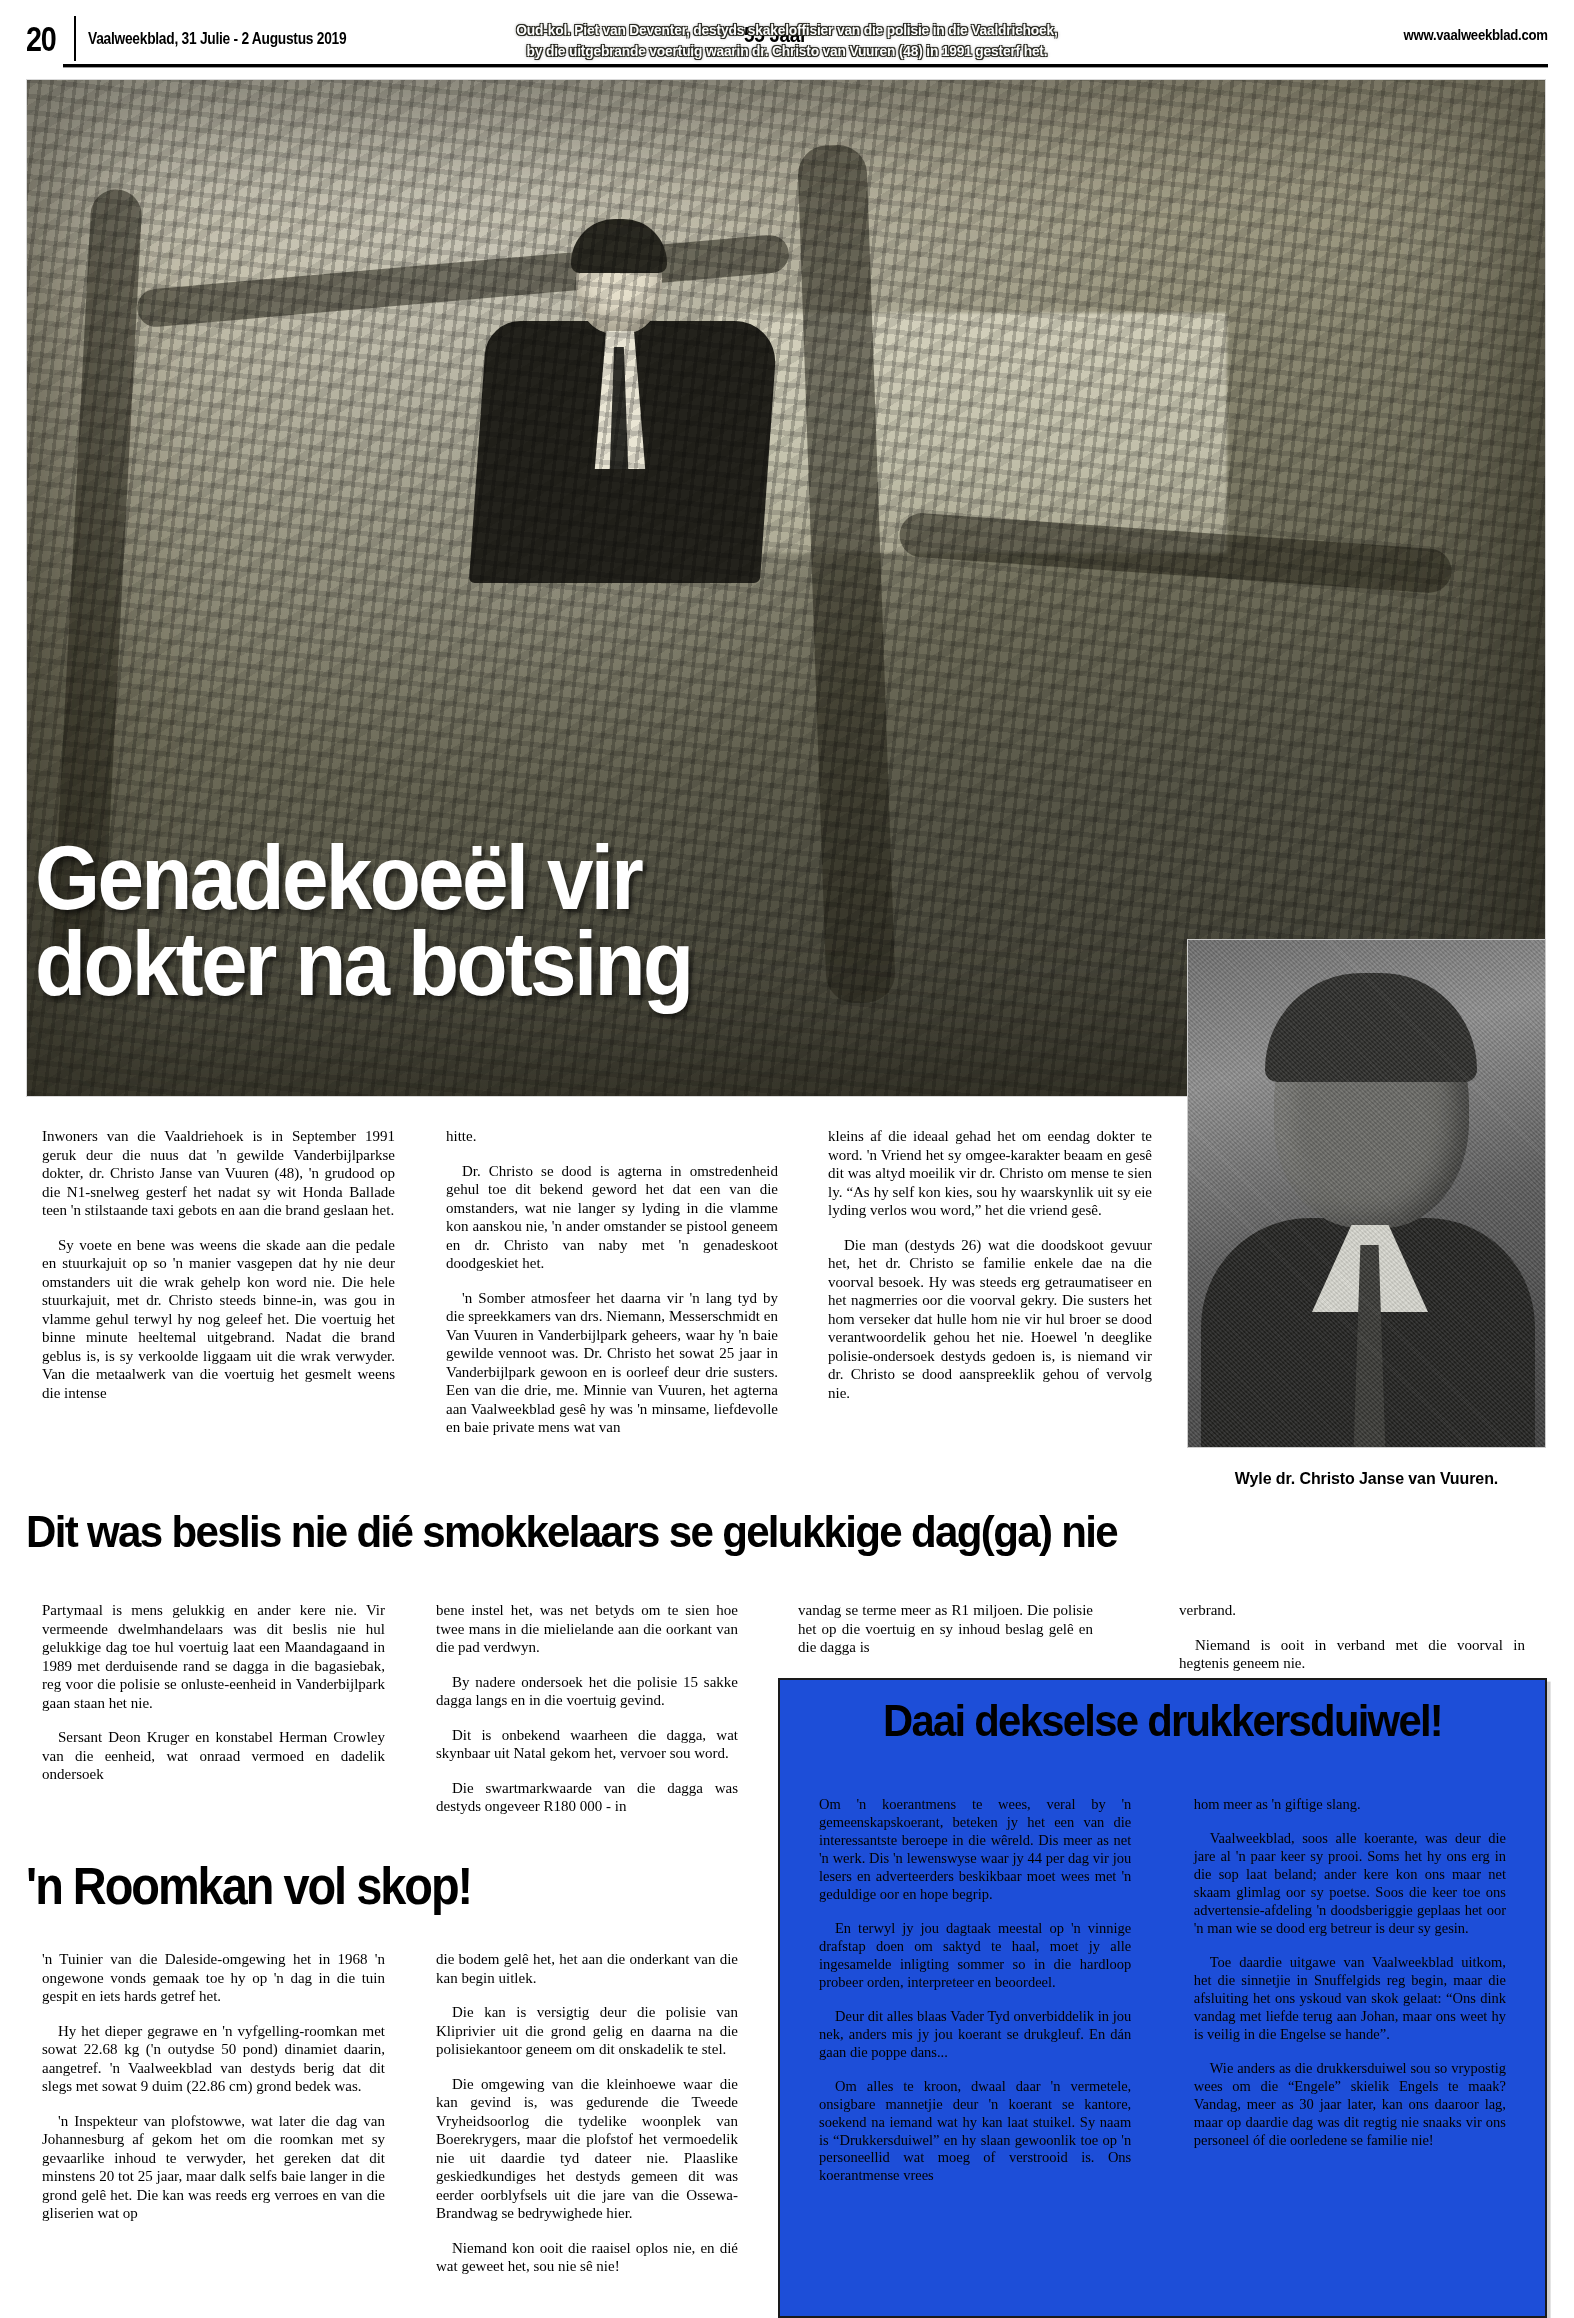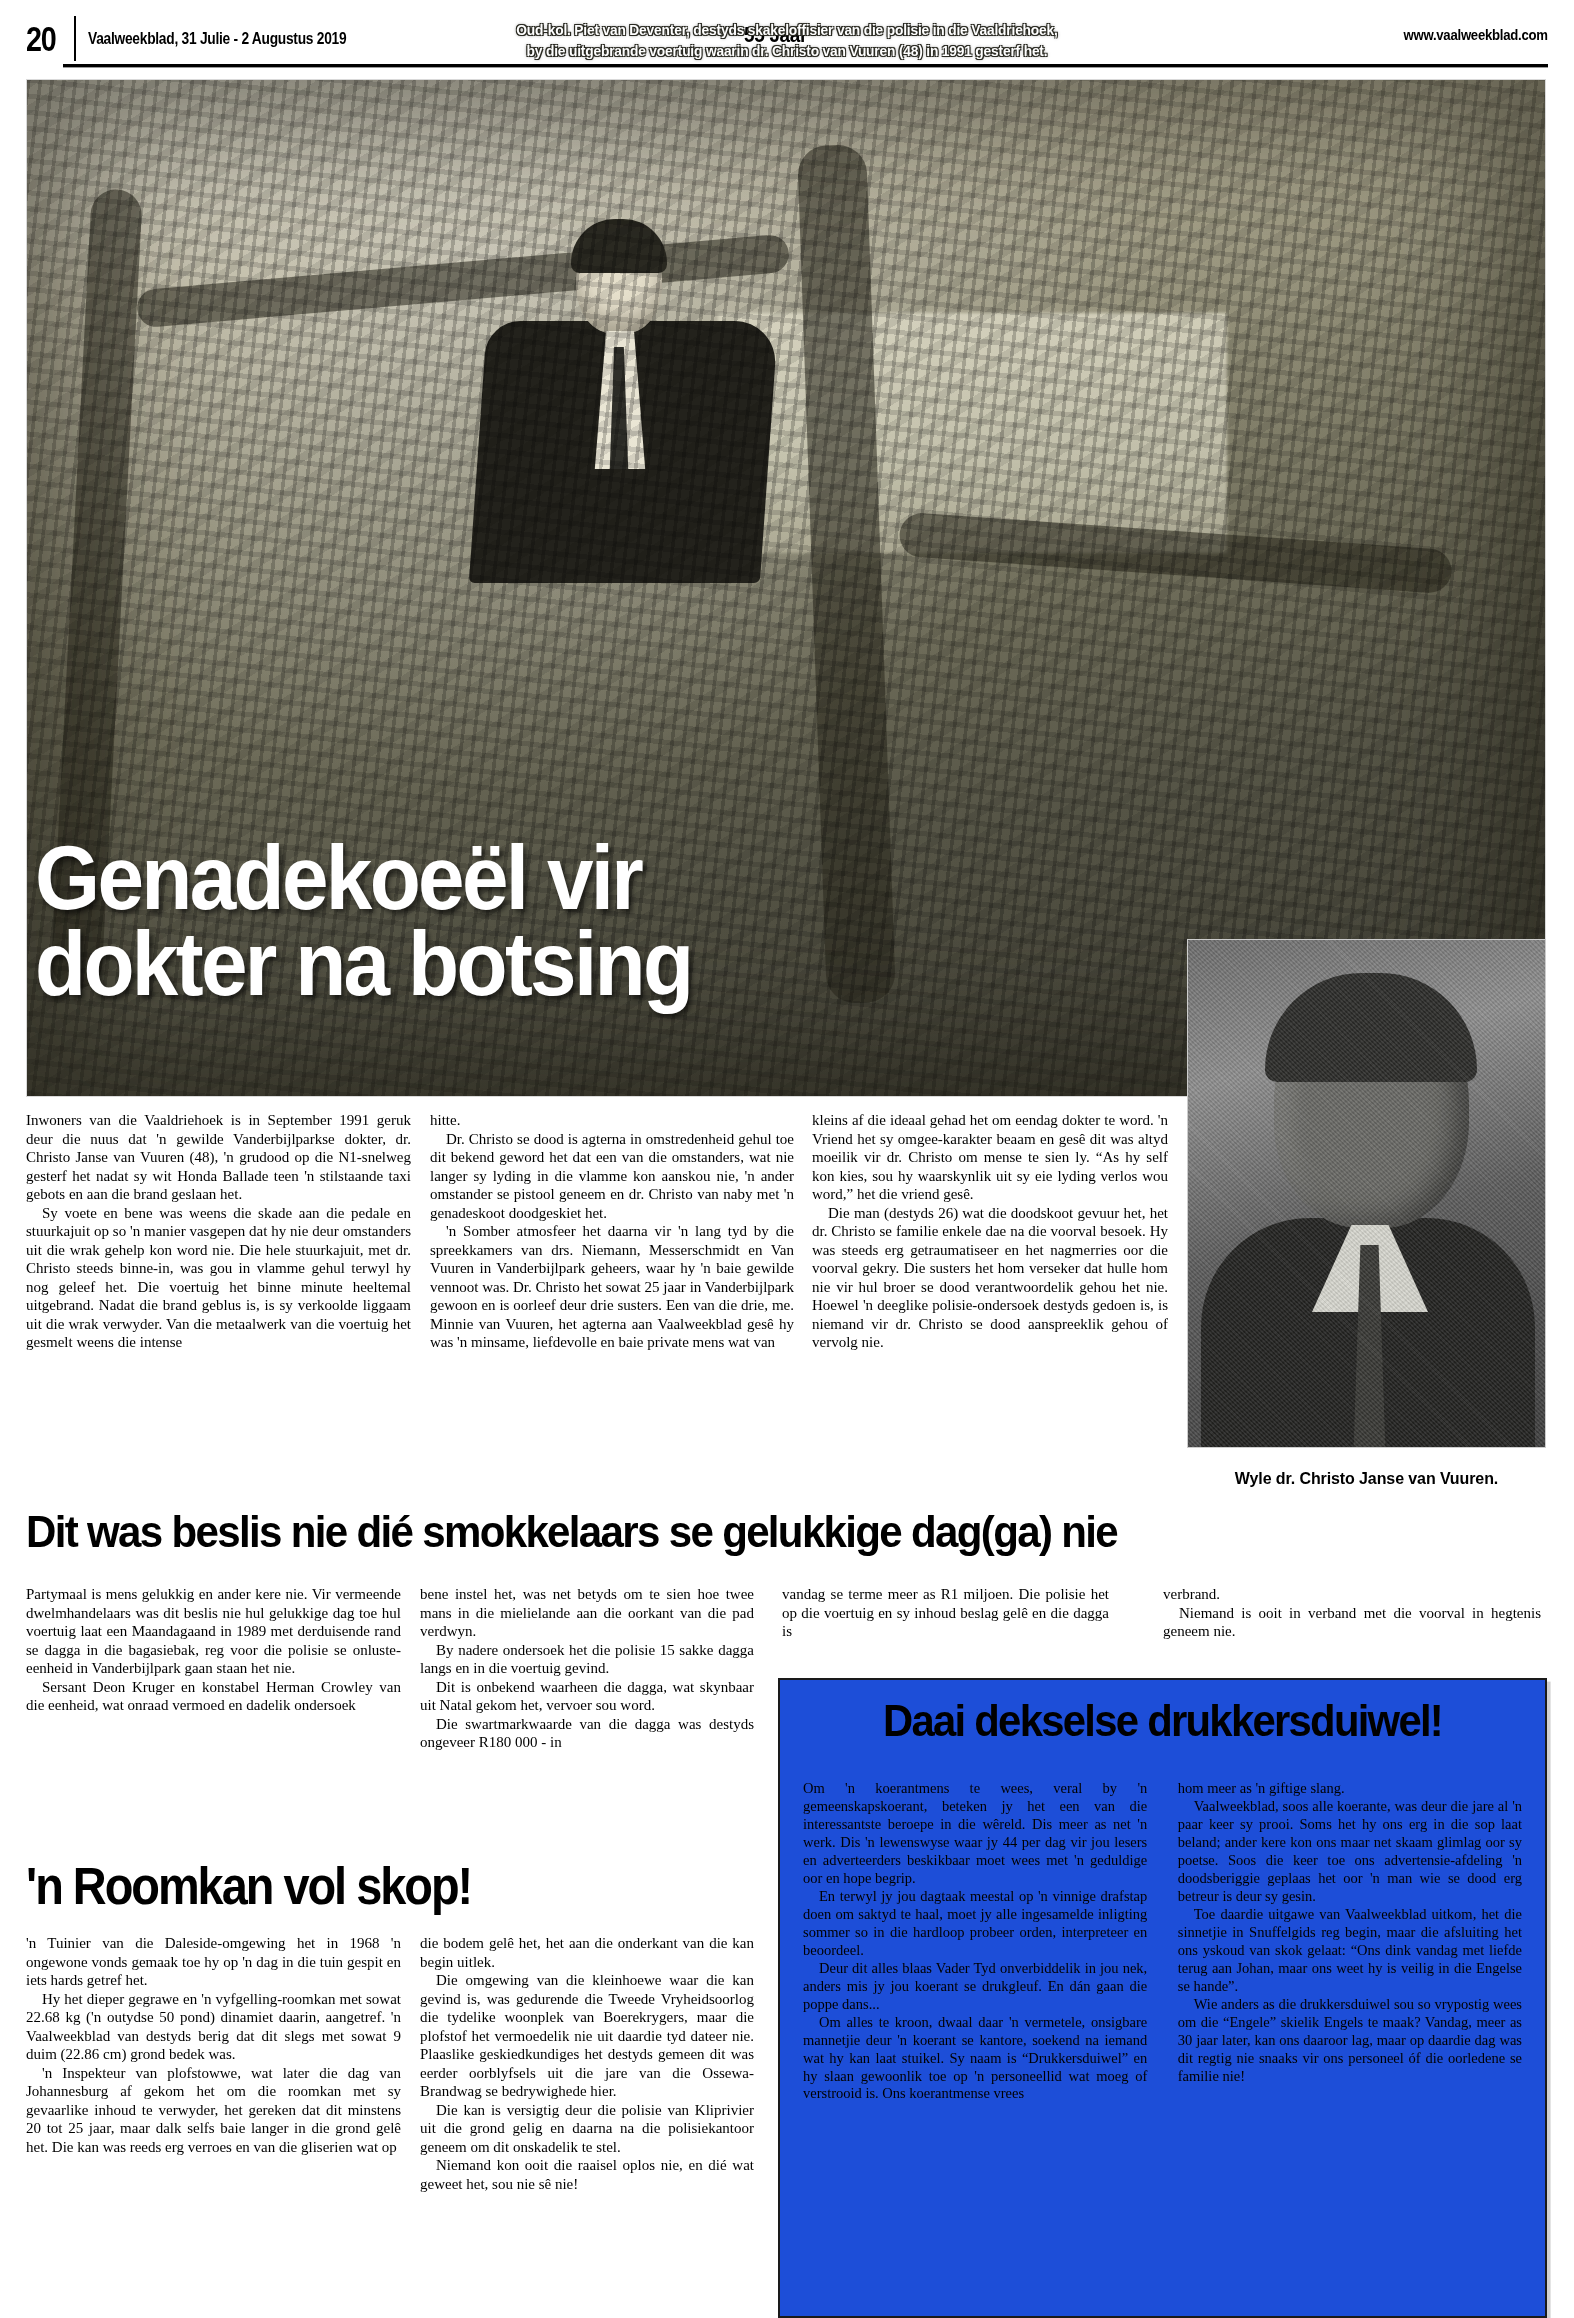--- a/index.html
+++ b/index.html
@@ -127,21 +127,21 @@
     font-size:90px; line-height:0.95;
     letter-spacing:-2.9px;
     transform:scaleX(0.93); transform-origin:left top;
     text-shadow: 3.6px 4.4px 5.1px rgba(0,0,0,.55);
     z-index:4;
   }
   .hero-headline span { display:block; }
 
   
   .bodytext { font-size:15px; line-height:1.235; text-align:justify; }
-  .bodytext p { margin:0; text-indent:16px; }
+  .bodytext p { margin:16px; text-indent:16px; }
   .bodytext p.first { text-indent:0; }
 
   .art1-c1 { position:absolute; left:26px;   top:1111px; width:385px; }
   .art1-c2 { position:absolute; left:430px;  top:1111px; width:364px; }
   .art1-c3 { position:absolute; left:812px; top:1111px; width:356px; }
 
   
   .portrait {
     position:absolute; left:1187px; top:939px; width:359px; height:509px;
     border:0.7px solid #cdcdcd;
@@ -314,22 +314,22 @@
   </div>
 
 <div class="section-headline hl-roomkan">'n Roomkan vol skop!</div>
 <div class="art3-c1 bodytext">
     <p class="first">'n Tuinier van die Daleside-omgewing het in 1968 'n ongewone vonds gemaak toe hy op 'n dag in die tuin gespit en iets hards getref het.</p>
     <p>Hy het dieper gegrawe en 'n vyfgelling-roomkan met sowat 22.68 kg ('n outydse 50 pond) dinamiet daarin, aangetref. 'n Vaalweekblad van destyds berig dat dit slegs met sowat 9 duim (22.86 cm) grond bedek was.</p>
     <p>'n Inspekteur van plofstowwe, wat later die dag van Johannesburg af gekom het om die roomkan met sy gevaarlike inhoud te verwyder, het gereken dat dit minstens 20 tot 25 jaar, maar dalk selfs baie langer in die grond gelê het. Die kan was reeds erg verroes en van die gliserien wat op</p>
   </div>
 <div class="art3-c2 bodytext">
     <p class="first">die bodem gelê het, het aan die onderkant van die kan begin uitlek.</p>
+    <p>Die kan is versigtig deur die polisie van Kliprivier uit die grond gelig en daarna na die polisiekantoor geneem om dit onskadelik te stel.</p>
     <p>Die omgewing van die kleinhoewe waar die kan gevind is, was gedurende die Tweede Vryheidsoorlog die tydelike woonplek van Boerekrygers, maar die plofstof het vermoedelik nie uit daardie tyd dateer nie. Plaaslike geskiedkundiges het destyds gemeen dit was eerder oorblyfsels uit die jare van die Ossewa-Brandwag se bedrywighede hier.</p>
-    <p>Die kan is versigtig deur die polisie van Kliprivier uit die grond gelig en daarna na die polisiekantoor geneem om dit onskadelik te stel.</p>
     <p>Niemand kon ooit die raaisel oplos nie, en dié wat geweet het, sou nie sê nie!</p>
   </div>
 
 <div class="duiwel-box">
   <div class="duiwel-title">Daai dekselse drukkersduiwel!</div>
   <div class="duiwel-cols">
     <div class="duiwel-col">
       <div class="bodytext">
           <p class="first">Om 'n koerantmens te wees, veral by 'n gemeenskapskoerant, beteken jy het een van die interessantste beroepe in die wêreld. Dis meer as net 'n werk. Dis 'n lewenswyse waar jy 44 per dag vir jou lesers en adverteerders beskikbaar moet wees met 'n geduldige oor en hope begrip.</p>
           <p>En terwyl jy jou dagtaak meestal op 'n vinnige drafstap doen om saktyd te haal, moet jy alle ingesamelde inligting sommer so in die hardloop probeer orden, interpreteer en beoordeel.</p>

